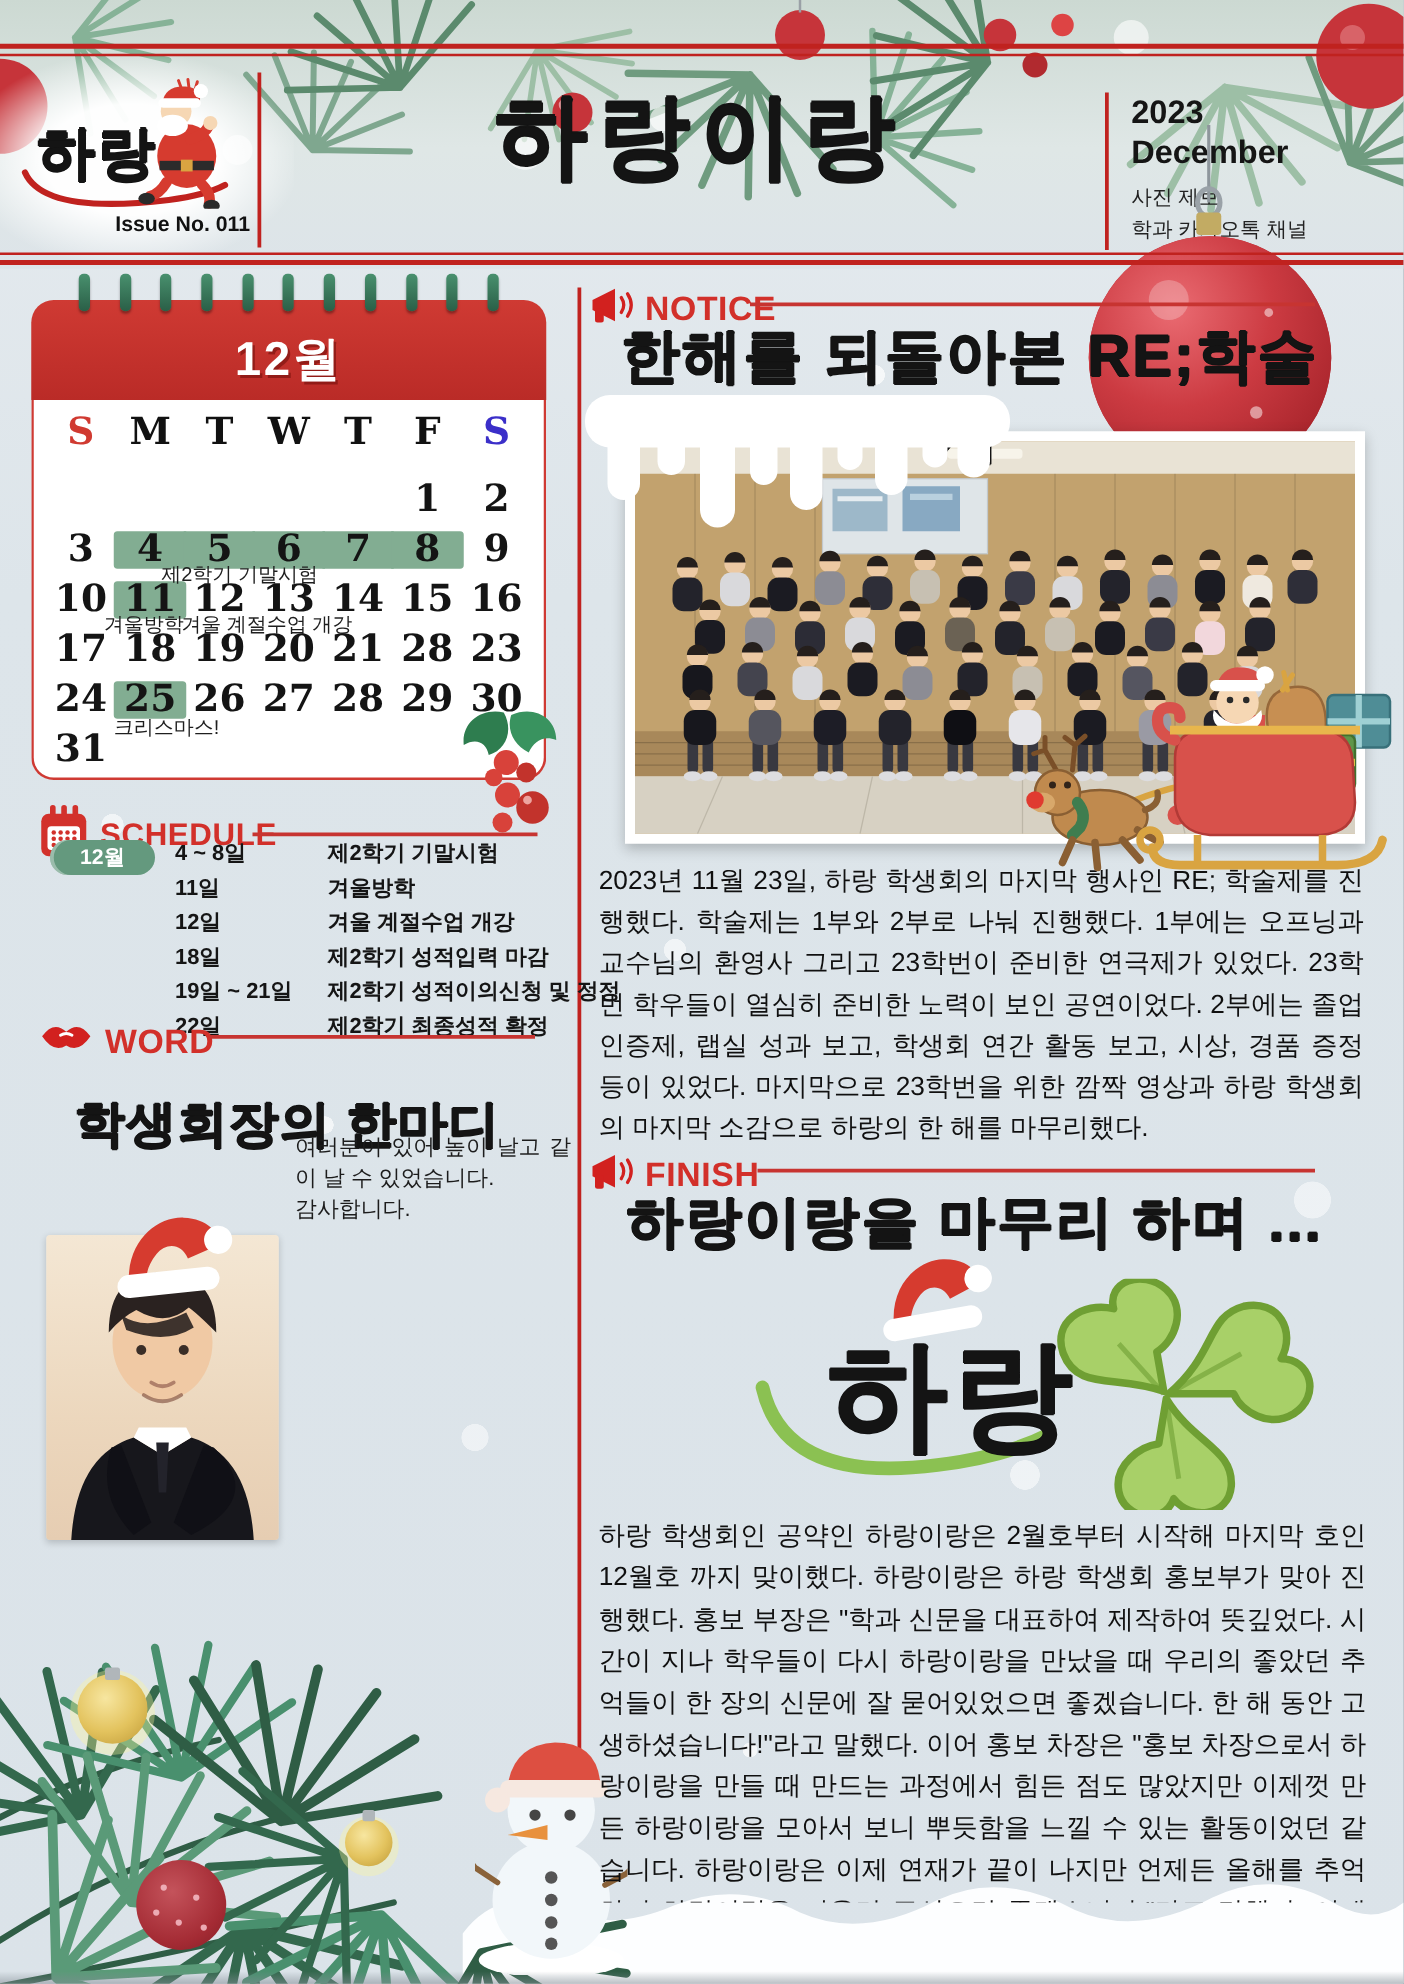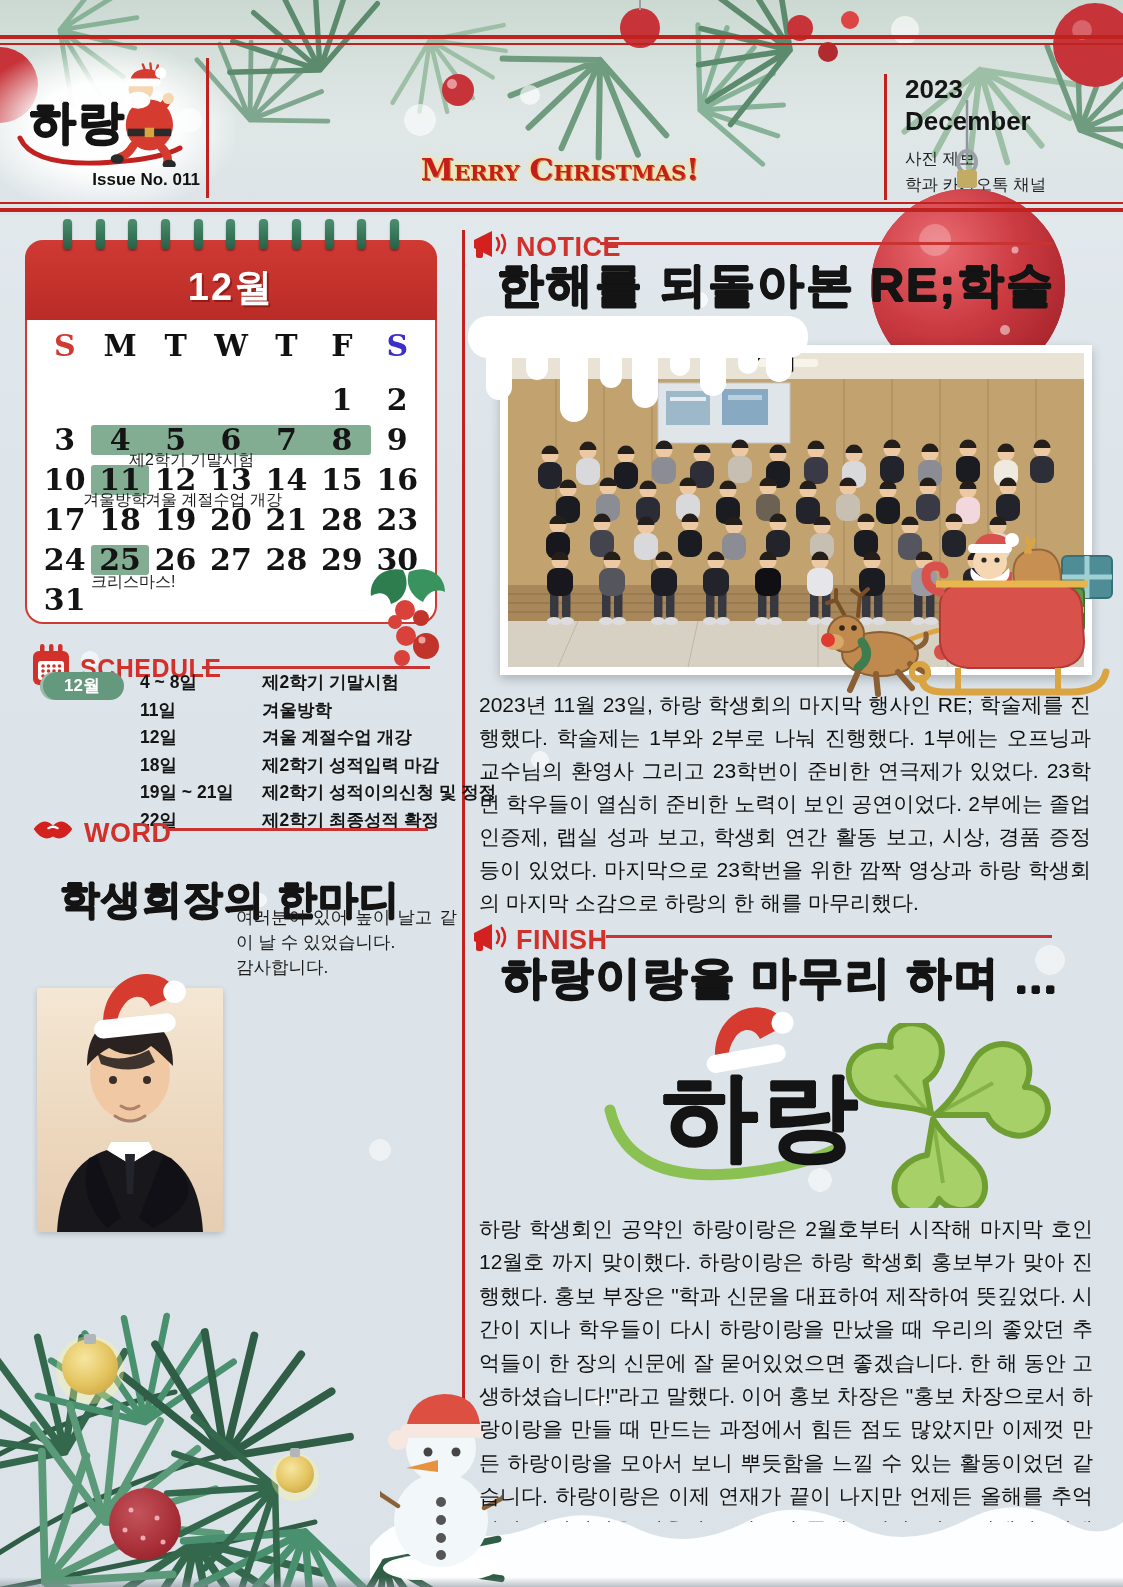--- a/index.html
+++ b/index.html
@@ -181,21 +181,21 @@
     <ellipse cx="35" cy="40" rx="13" ry="9" fill="#ffffff"></ellipse>
     <path d="M26,22 Q28,6 46,7 Q60,8 58,20 Z" fill="#d63b2f"></path>
     <rect x="23" y="17" width="36" height="8" rx="4" fill="#ffffff"></rect>
     <circle cx="59" cy="11" r="6" fill="#ffffff"></circle>
     <path d="M50,52 q12,-4 16,-12" stroke="#d63b2f" stroke-width="9" stroke-linecap="round" fill="none"></path>
     <circle cx="67" cy="38" r="6" fill="#f6d7b4"></circle>
   </svg>
   <div class="abs" id="issue-no">Issue No. 011</div>
 
   <div class="abs vline" style="left:206px;top:58px;height:140px"></div>
-  <div class="abs" id="subtitle">Merry Christmas!</div>
+  <div class="abs chunky" id="main-title">하랑이랑</div>
   <div class="abs vline" style="left:884px;top:74px;height:126px"></div>
   <div class="abs" id="hdr-year">2023</div>
   <div class="abs" id="hdr-month">December</div>
   <div class="abs" id="hdr-credit">
     <div>사진 제보</div>
     <div>학과 카카오톡 채널</div>
   </div>
 
   <div class="abs redline" style="top:202px;height:2px"></div>
   <div class="abs redline" style="top:208px;height:4px"></div>

